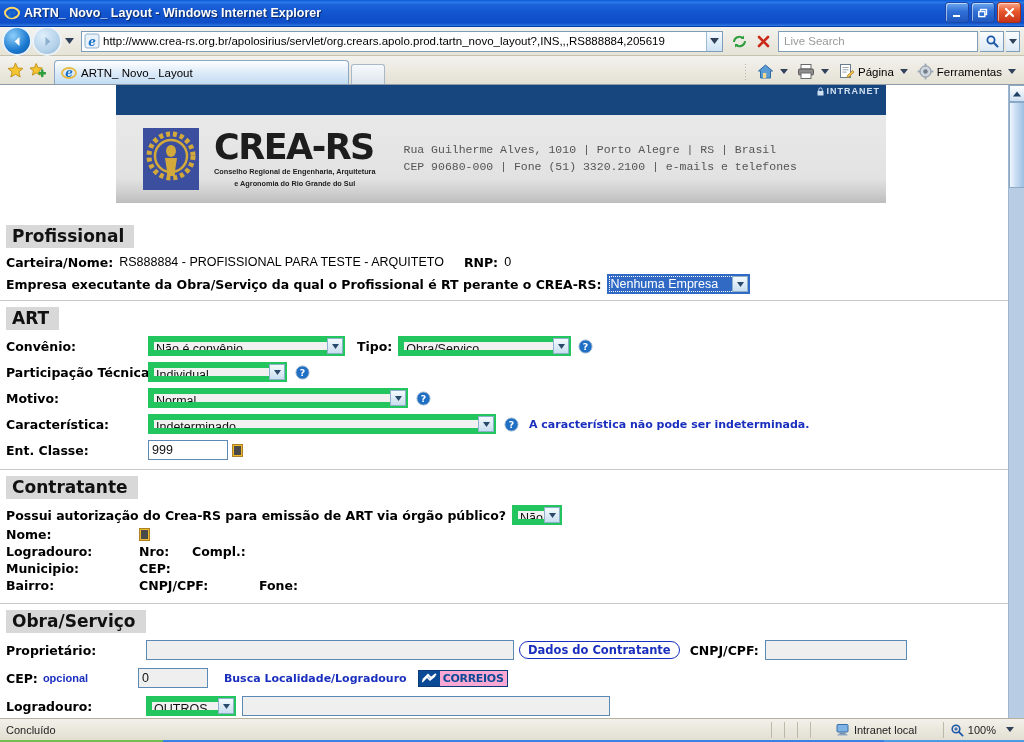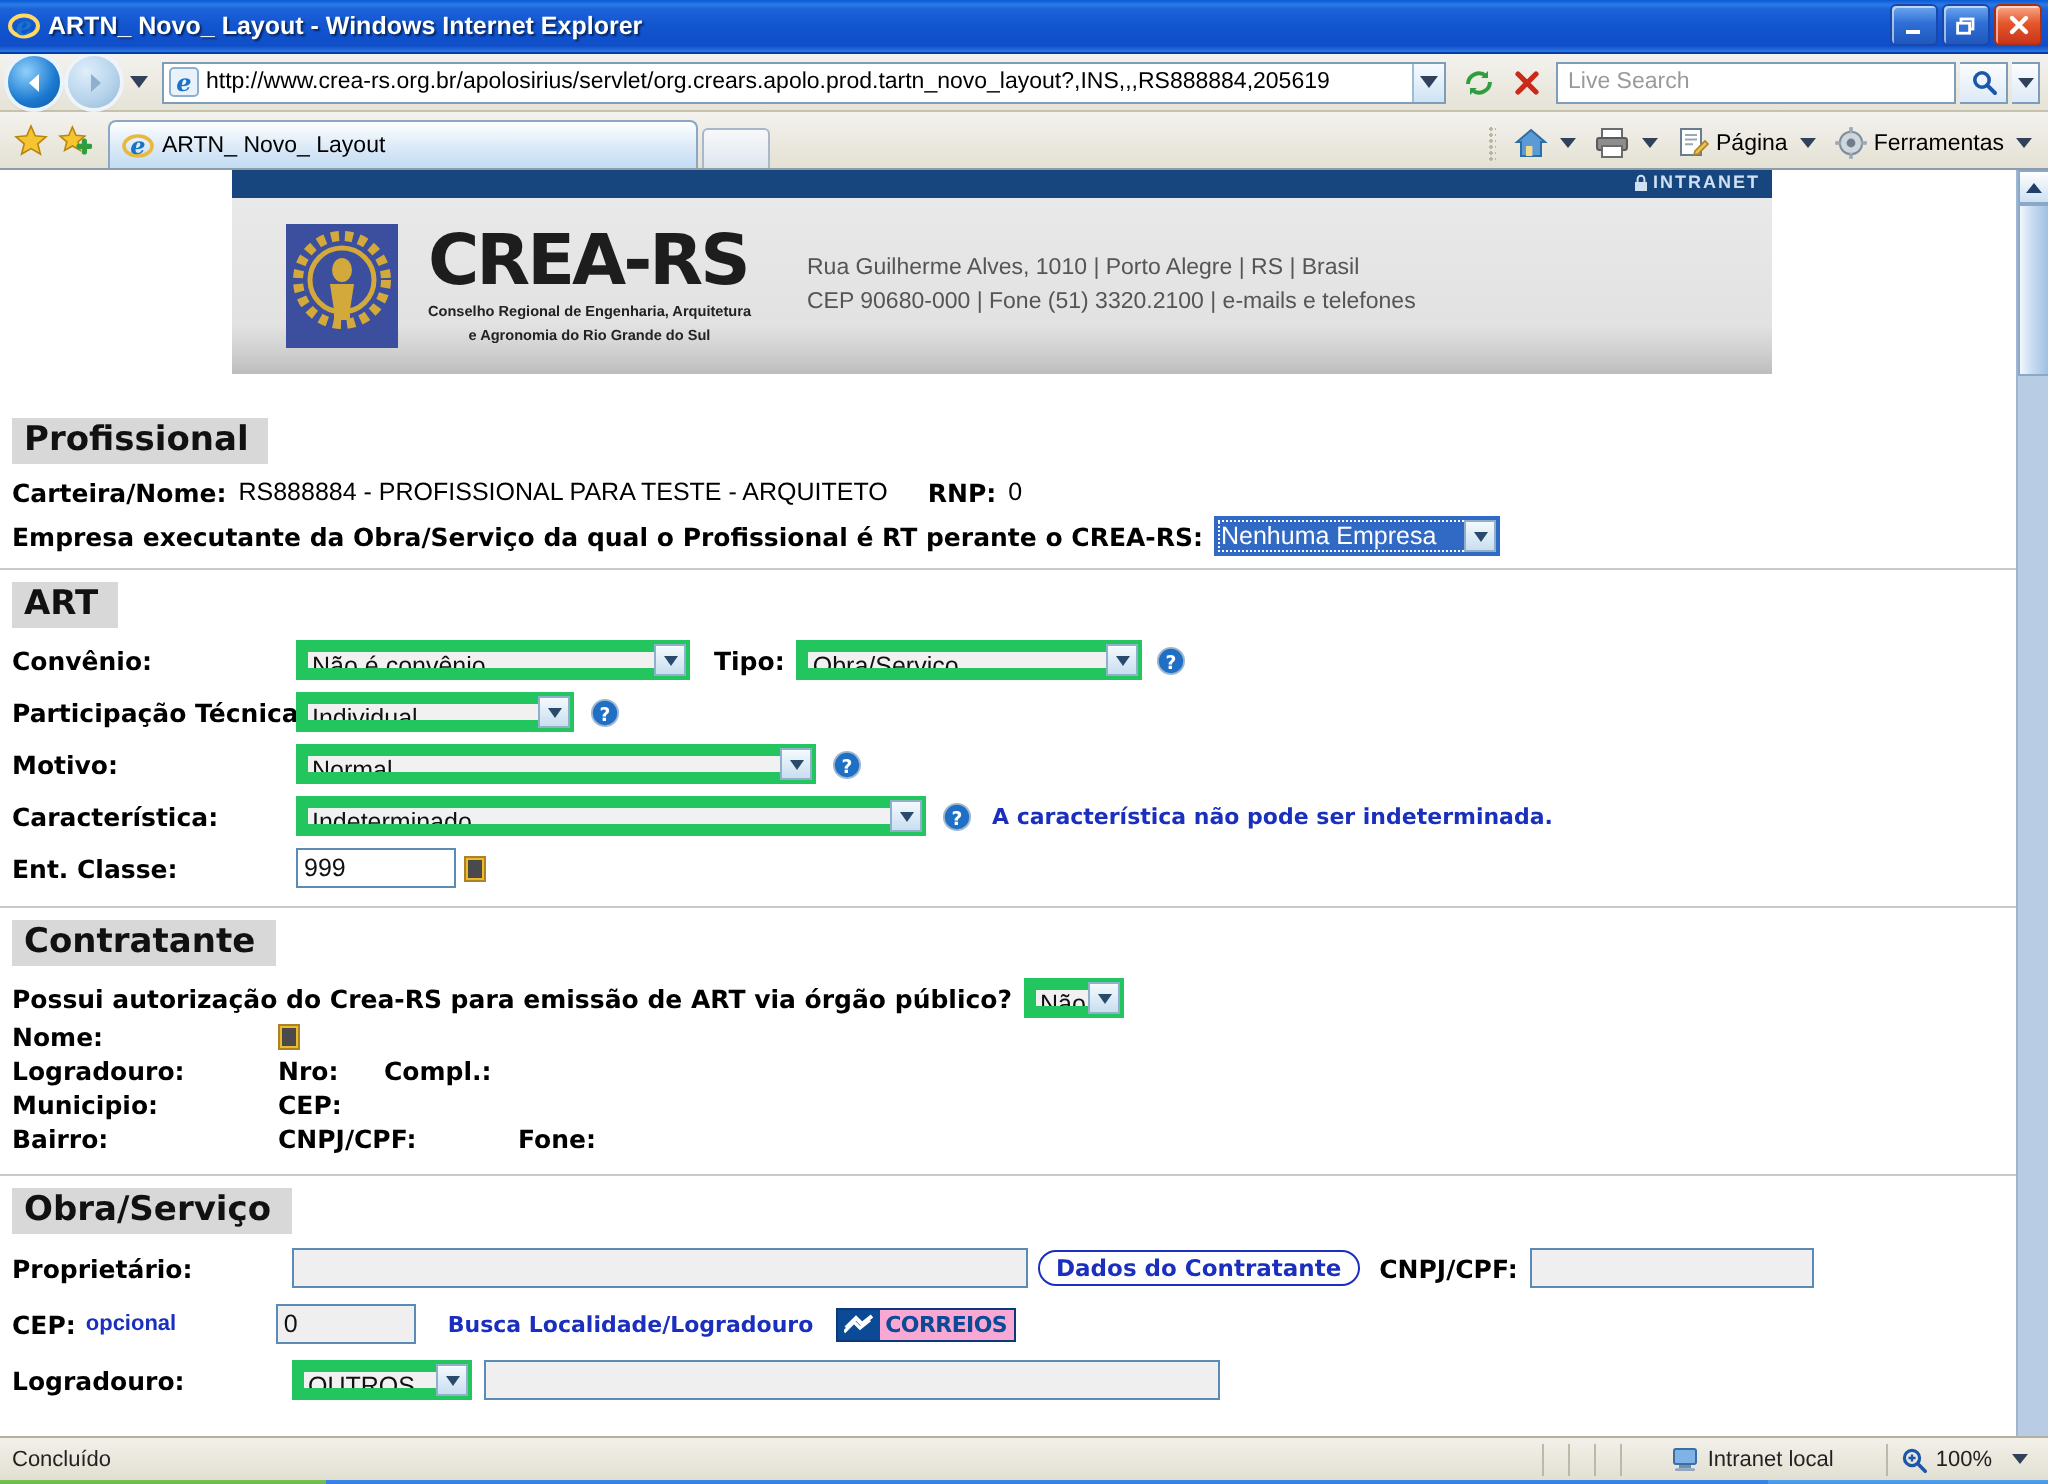--- a/index.html
+++ b/index.html
@@ -70,32 +70,32 @@
   .tbrightgrp{ margin-left:auto; display:flex; align-items:center; gap:1px; padding-right:4px; padding-bottom:2px;}
   .mbtn{ display:flex;align-items:center;gap:3px; padding:2px 4px; font-size:11.5px; color:#000; white-space:nowrap;}
   .grip{ width:4px;height:18px; margin-right:4px;
     background-image:radial-gradient(circle, #b9b5a4 1px, transparent 1px);
     background-size:3px 3px;}
 
   
   .viewport{ position:relative; width:1024px; height:633px; background:#fff; overflow:hidden;}
   .pagearea{ position:absolute; left:0; top:0; width:1008px; height:633px; overflow:hidden; background:#fff;}
 
-  .crea-top{ margin-left:116px; width:770px; height:14px; background:#17457e; position:relative;}
+  .crea-top{ margin-left:116px; width:770px; height:30px; background:#17457e; position:relative;}
   .intranet{ position:absolute; right:6px; top:1px; color:#cfe0f2; font-size:9px; letter-spacing:1px;
     font-weight:bold; display:flex; align-items:center; gap:3px;}
   .crea-band{ margin-left:116px; width:770px; height:88px;
     background:linear-gradient(to bottom,#e9e9e9 0%,#e2e2e2 72%,#cfcfcf 88%,#bdbdbd 100%);
     display:flex; align-items:center; padding-left:26px; gap:14px;}
   .crea-seal{ width:58px;height:64px; flex:0 0 auto;}
   .crea-wordmark{ display:flex; flex-direction:column; }
   .crea-name{ font-family:"DejaVu Sans", sans-serif; font-weight:bold; font-size:35px; color:#1d1d1d;
     letter-spacing:-1.5px; line-height:1; }
   .crea-sub{ font-size:7.3px; font-weight:bold; color:#222; line-height:1.25; text-align:center; margin-top:2px;}
-  .crea-addr{ font-size:11.5px; color:#555; line-height:1.45; margin-left:14px; }
+  .crea-addr{ font-size:11.5px; color:#555; line-height:1.45; margin-left:14px;font-family:Liberation Mono, monospace; }
 
   .sec-hdr{ display:inline-block; background:#d8d8d8; font-size:17px; font-weight:bold; color:#111;
     padding:1px 10px 2px 6px; margin:6px 0 3px 6px; font-family:"DejaVu Sans", sans-serif;}
   .rule{ border-top:1px solid #c9c9c9; margin:5px 0 0 0;}
   .row{ display:flex; align-items:center; padding-left:6px; min-height:22px; }
   .lbl{ font-weight:bold; font-size:12.5px; color:#000; white-space:nowrap; font-family:"DejaVu Sans", sans-serif;}
   .val{ font-size:12.5px; color:#000; white-space:nowrap; }
   .note{ font-size:11px; font-weight:bold; color:#1b2fbf; white-space:nowrap; font-family:"DejaVu Sans", sans-serif;}
   .optional{ font-size:11px; font-weight:bold; color:#1b2fbf; }
 
@@ -441,21 +441,21 @@
       <svg viewBox="0 0 16 16" width="15" height="15">
         <circle cx="8" cy="8" r="7" fill="#1f6fc4" stroke="#9fb8cf"></circle>
         <text x="8" y="12" font-size="10" font-weight="bold" fill="#fff" text-anchor="middle" font-family="DejaVu Sans, sans-serif">?</text>
       </svg>
     </span>
   </div>
 
   <div class="row" style="margin-top:4px">
     <span class="lbl" style="width:142px">Característica:</span>
     <span class="selwrap">
-      <select class="sel" style="width:315px">
+      <select class="sel" style="width:348px">
         <option>Indeterminado</option>
       </select>
       <span class="arrow">
         <svg width="7" height="5" viewBox="0 0 7 5">
               <path d="M0 0 L7 0 L3.5 5 Z" fill="#2a4a6b"></path>
             </svg>
       </span>
     </span>
     <span class="helpicon" style="margin-left:8px">
       <svg viewBox="0 0 16 16" width="15" height="15">

